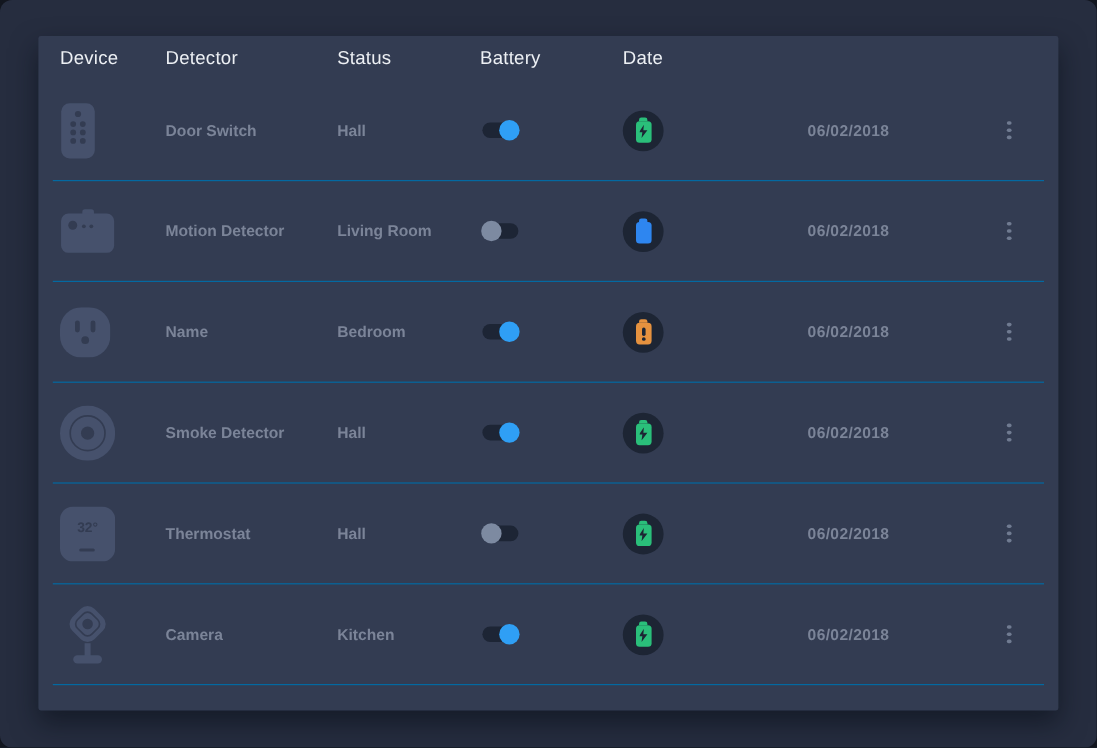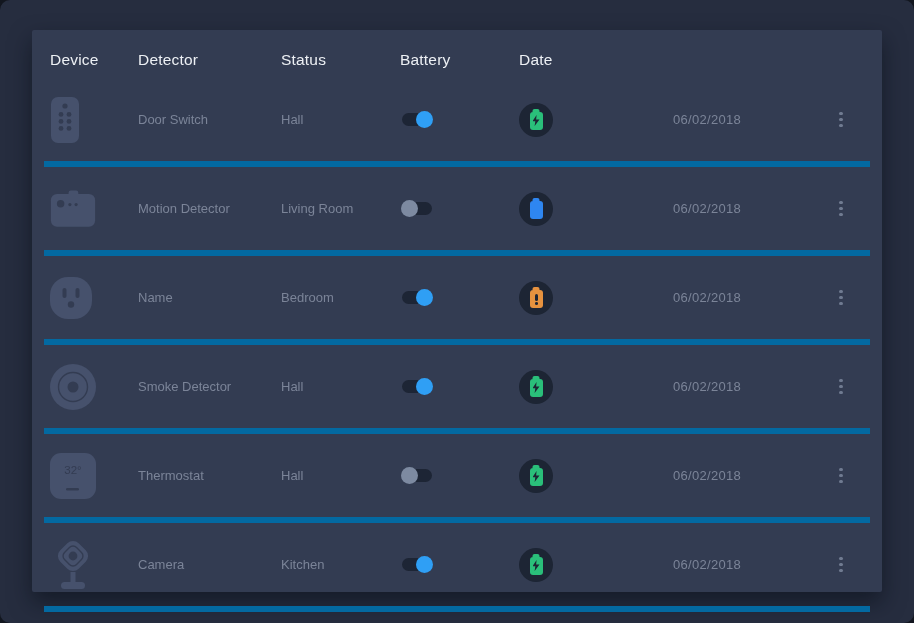--- a/index.html
+++ b/index.html
@@ -6,30 +6,30 @@
   .screen{
     position:relative;width:914px;height:623px;border-radius:10px;overflow:hidden;
     background:#262d3f;
     font-family:"Liberation Sans","DejaVu Sans",sans-serif;
   }
   .card{
     position:absolute;left:32px;top:30px;width:850px;height:562px;
     background:#333c52;border-radius:2px;
     box-shadow:0 10px 22px rgba(8,12,22,.55);
   }
-  .tbl{padding:11px 12px;}
+  .tbl{padding:0 12px;}
   .thead,.trow{
     display:grid;
     grid-template-columns:88px 143px 119px 119px 122px 1fr 44px;
     align-items:center;
     padding:0 6px;
   }
   .thead{height:37px;}
   .th{color:#edf0f4;font-size:15.5px;font-weight:400;letter-spacing:.2px;}
-  .trow{height:83px;border-bottom:6px solid #0369a1;}
+  .trow{height:83px;border-bottom:1px solid #0369a1;font-weight:bold;}
   .cell{color:#7b8498;font-size:13px;}
   .cell-device{display:flex;align-items:center;}
   .date{letter-spacing:.3px;margin-left:32px;}
   
   .toggle{position:relative;width:30px;height:13px;border-radius:7px;background:#1d2535;margin-left:2px;cursor:pointer;}
   .toggle .knob{position:absolute;top:-2px;width:17px;height:17px;border-radius:50%;}
   .toggle.state-on .knob{right:-1px;background:#2f9ff5;}
   .toggle.state-off .knob{left:-1px;background:#7d8aa1;}
   
   .badge{width:34px;height:34px;border-radius:50%;background:#1d2534;display:flex;align-items:center;justify-content:center;}

